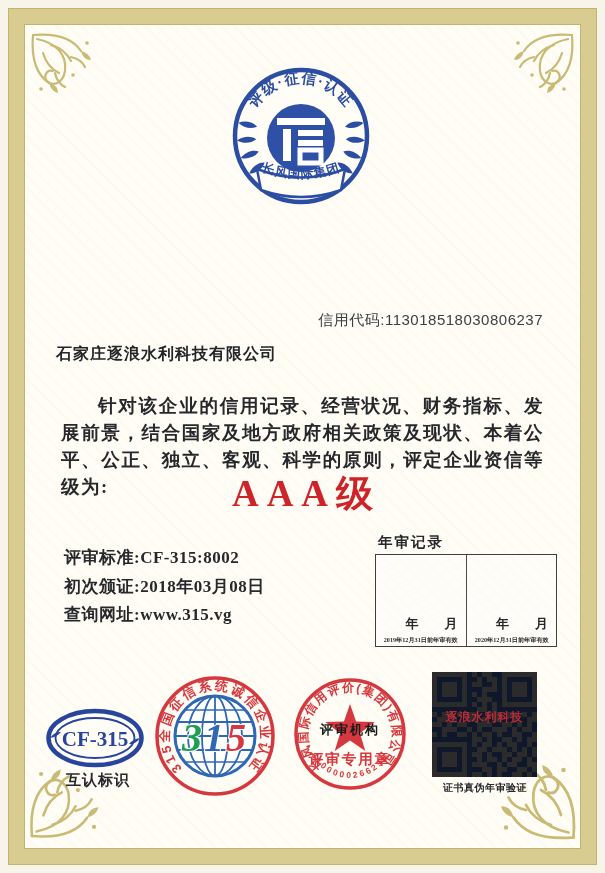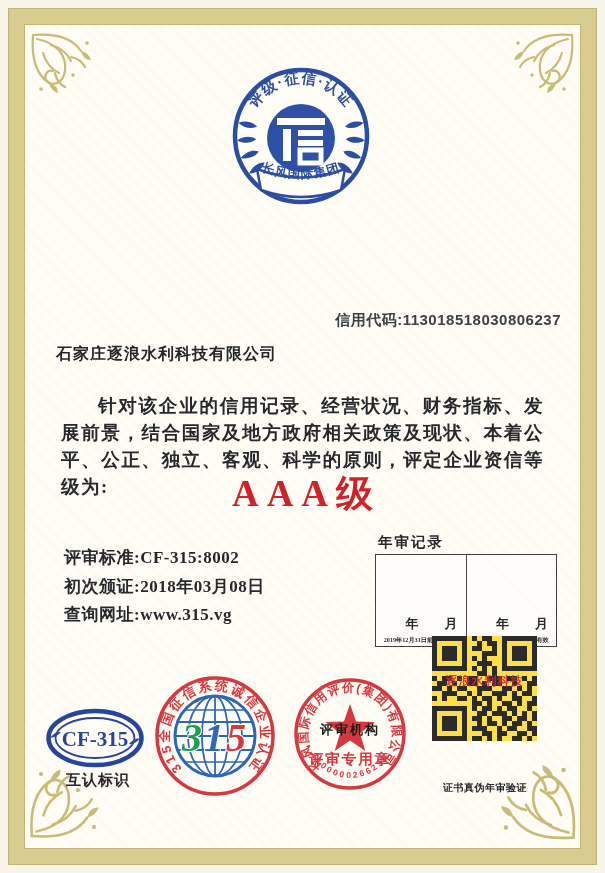--- a/index.html
+++ b/index.html
@@ -23,23 +23,23 @@
   .fl.bl{left:25px;bottom:30px;transform:scaleY(-1);}
   .fl.br{right:24px;bottom:28px;transform:scale(-1,-1);}
   .emblem{position:absolute;left:231px;top:66px;}
   .title{
     position:absolute;top:243px;left:0;width:100%;
     font-family:"Liberation Sans","DejaVu Sans",sans-serif;
     font-weight:bold;font-size:45px;letter-spacing:13px;text-indent:13px;
     color:#1f2124;text-align:center;white-space:nowrap;
   }
   .credit-code{
-    position:absolute;top:311px;right:44px;
+    position:absolute;top:311px;right:62px;
     font-family:"Liberation Sans","DejaVu Sans",sans-serif;
-    font-weight:bold;font-size:15px;color:#3c4147;letter-spacing:0.5px;
+    font-weight:normal;font-size:15px;color:#3c4147;letter-spacing:0.5px;
   }
   .company{
     position:absolute;left:56px;top:344px;
     font-family:"Liberation Sans","DejaVu Sans",sans-serif;
     font-weight:bold;font-size:16px;color:#232629;letter-spacing:1px;
   }
   .body-text{
     position:absolute;left:49px;right:49px;top:381px;margin:12px;
     font-weight:bold;font-size:18.5px;line-height:27px;color:#26282b;
     text-align:justify;text-indent:2em;letter-spacing:1.5px;
@@ -72,21 +72,21 @@
     font-weight:bold;font-size:7px;transform:scale(0.88);transform-origin:center bottom;
     color:#2a2a2a;white-space:nowrap;
   }
   .cf315{position:absolute;left:45px;top:708px;}
   .cf315-caption{
     position:absolute;left:57px;top:771px;width:82px;text-align:center;
     font-weight:bold;font-size:15px;color:#26282b;letter-spacing:1px;
   }
   .globe-seal{position:absolute;left:153px;top:674px;}
   .star-seal{position:absolute;left:292px;top:676px;}
-  .qr{position:absolute;left:432px;top:636px;width:105px;height:105px;background:#fde047;}
+  .qr{position:absolute;left:432px;top:672px;width:105px;height:105px;background:#0f172a;}
   .qr-row{display:flex;}
   .qr-m{width:5px;height:5px;}
   .qr-m.on{background:#2b2b2b;}
   .qr-overlay{
     position:absolute;left:0;top:37px;width:100%;text-align:center;
     font-weight:bold;font-size:12px;color:rgba(200,45,58,0.92);letter-spacing:1px;
   }
   .qr-caption{
     position:absolute;left:420px;top:781px;width:130px;text-align:center;
     font-weight:bold;font-size:10px;color:#26282b;letter-spacing:0.5px;white-space:nowrap;

